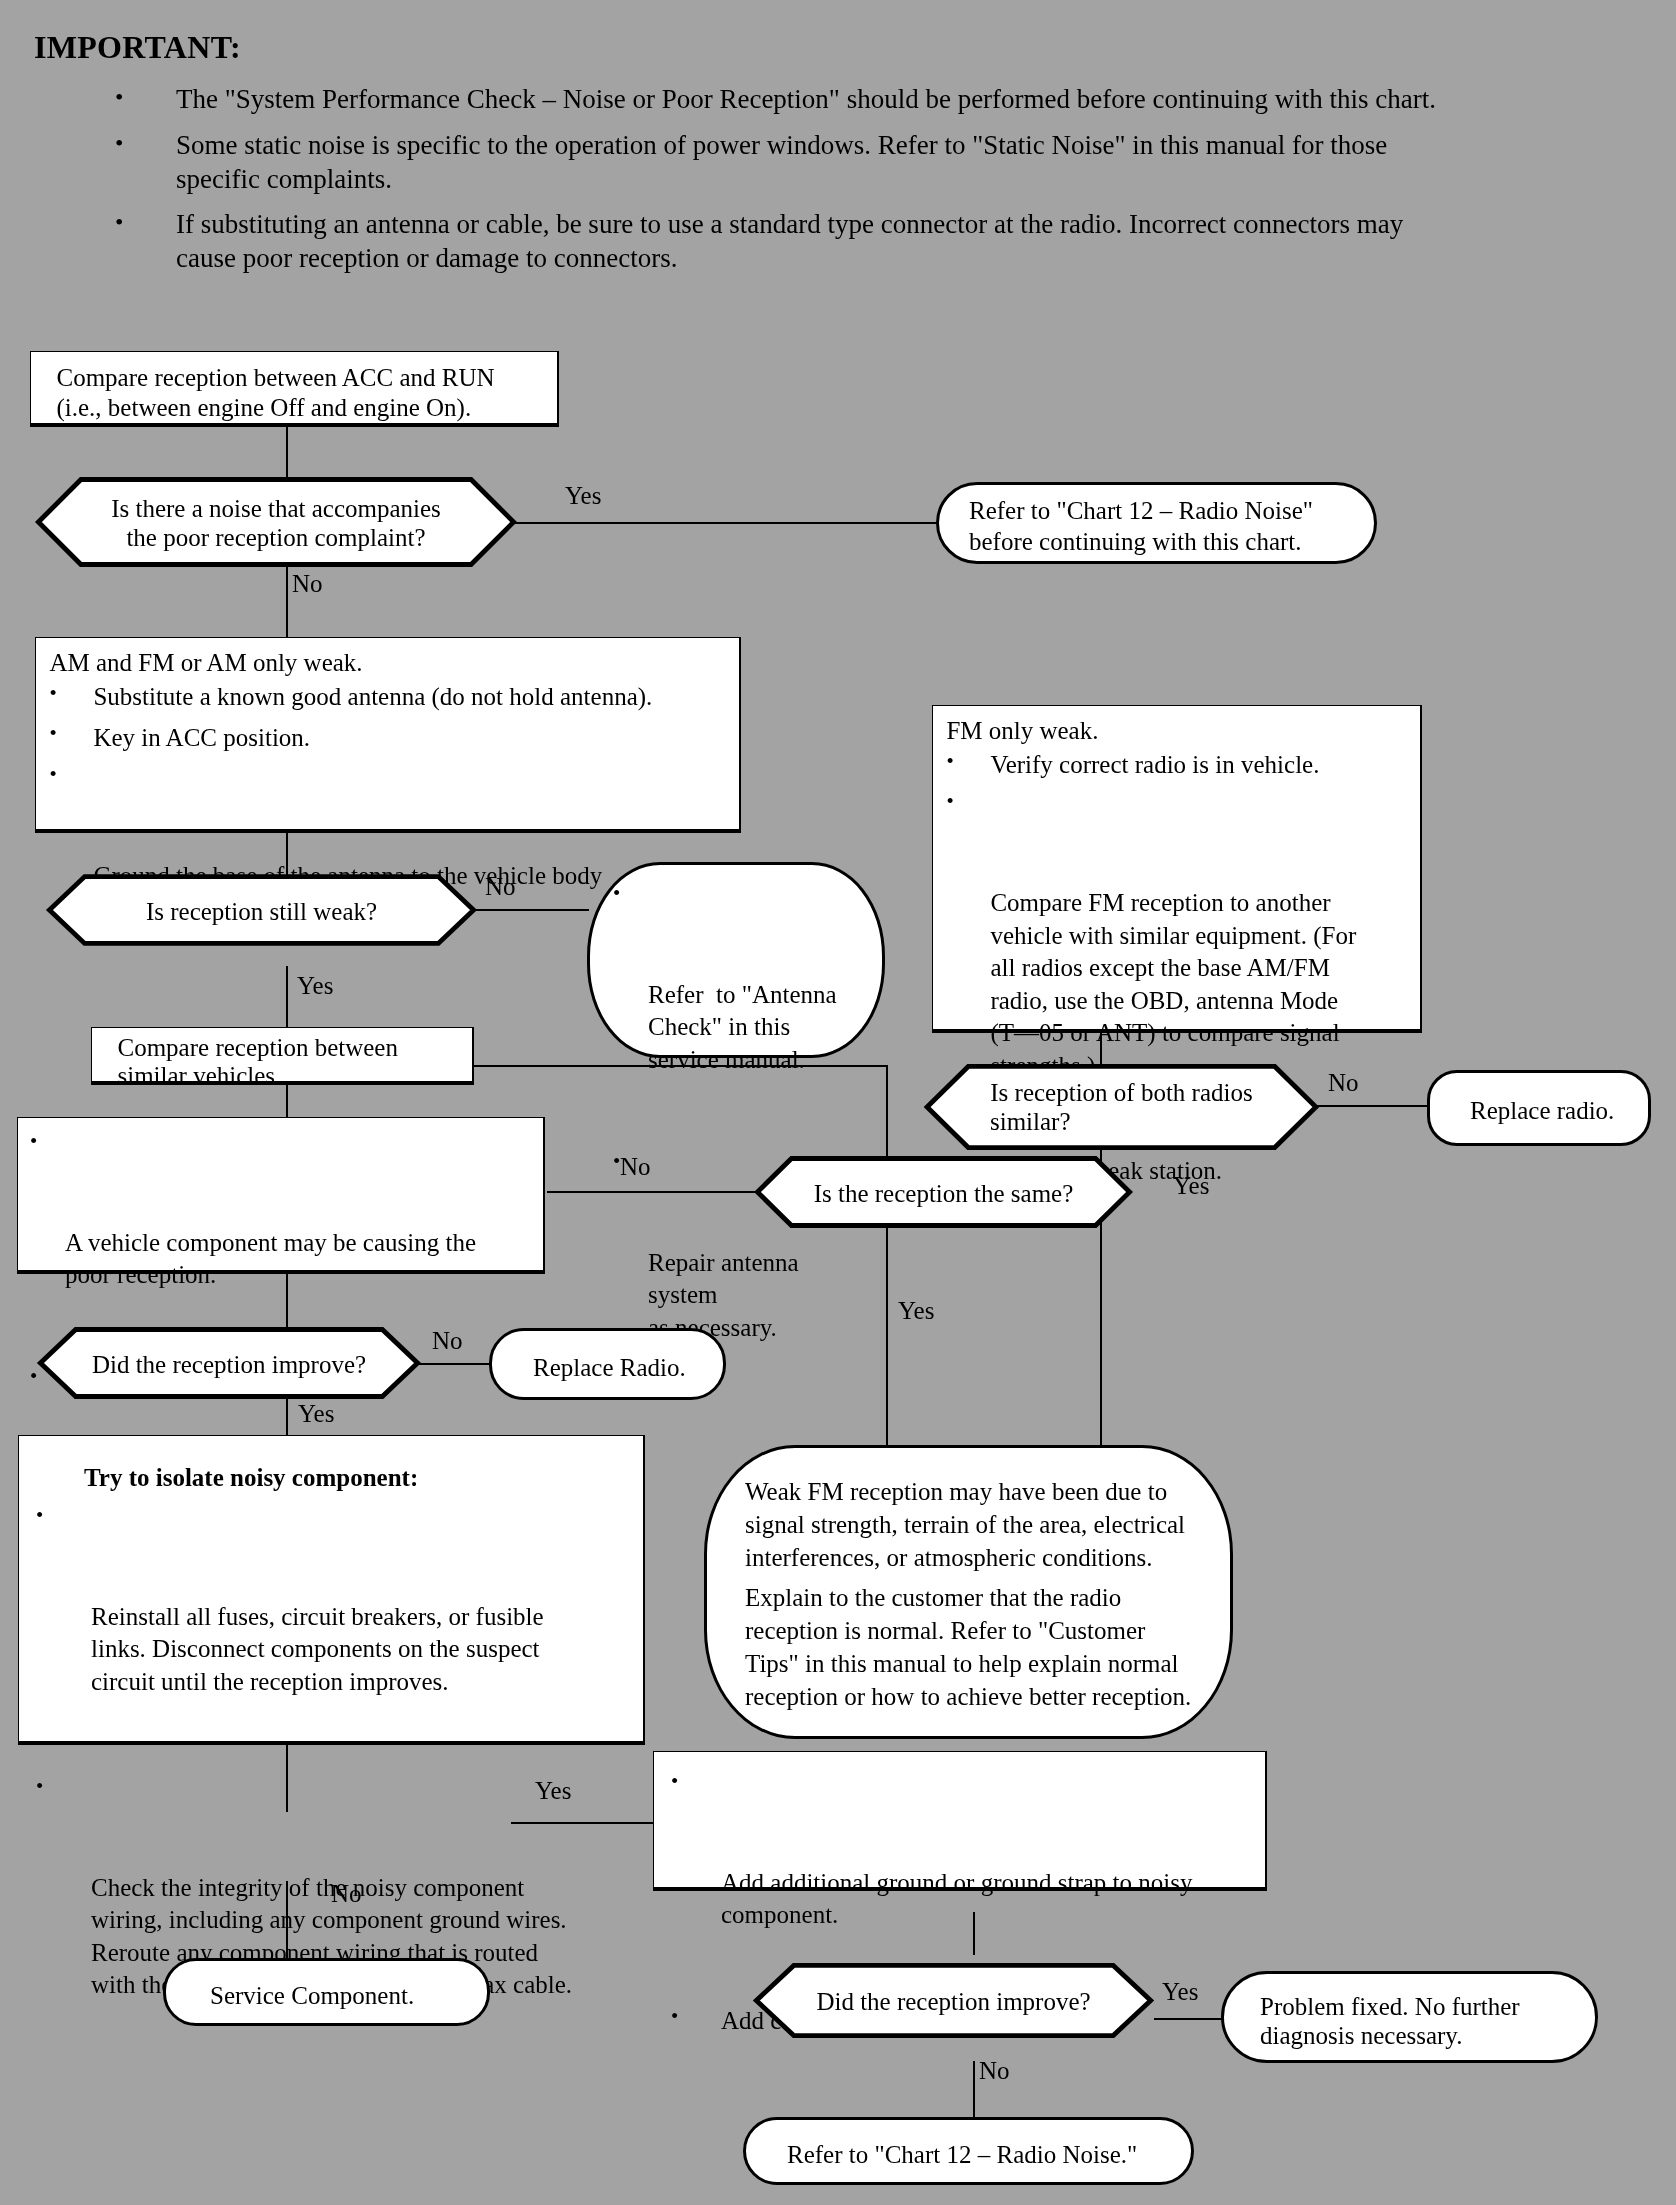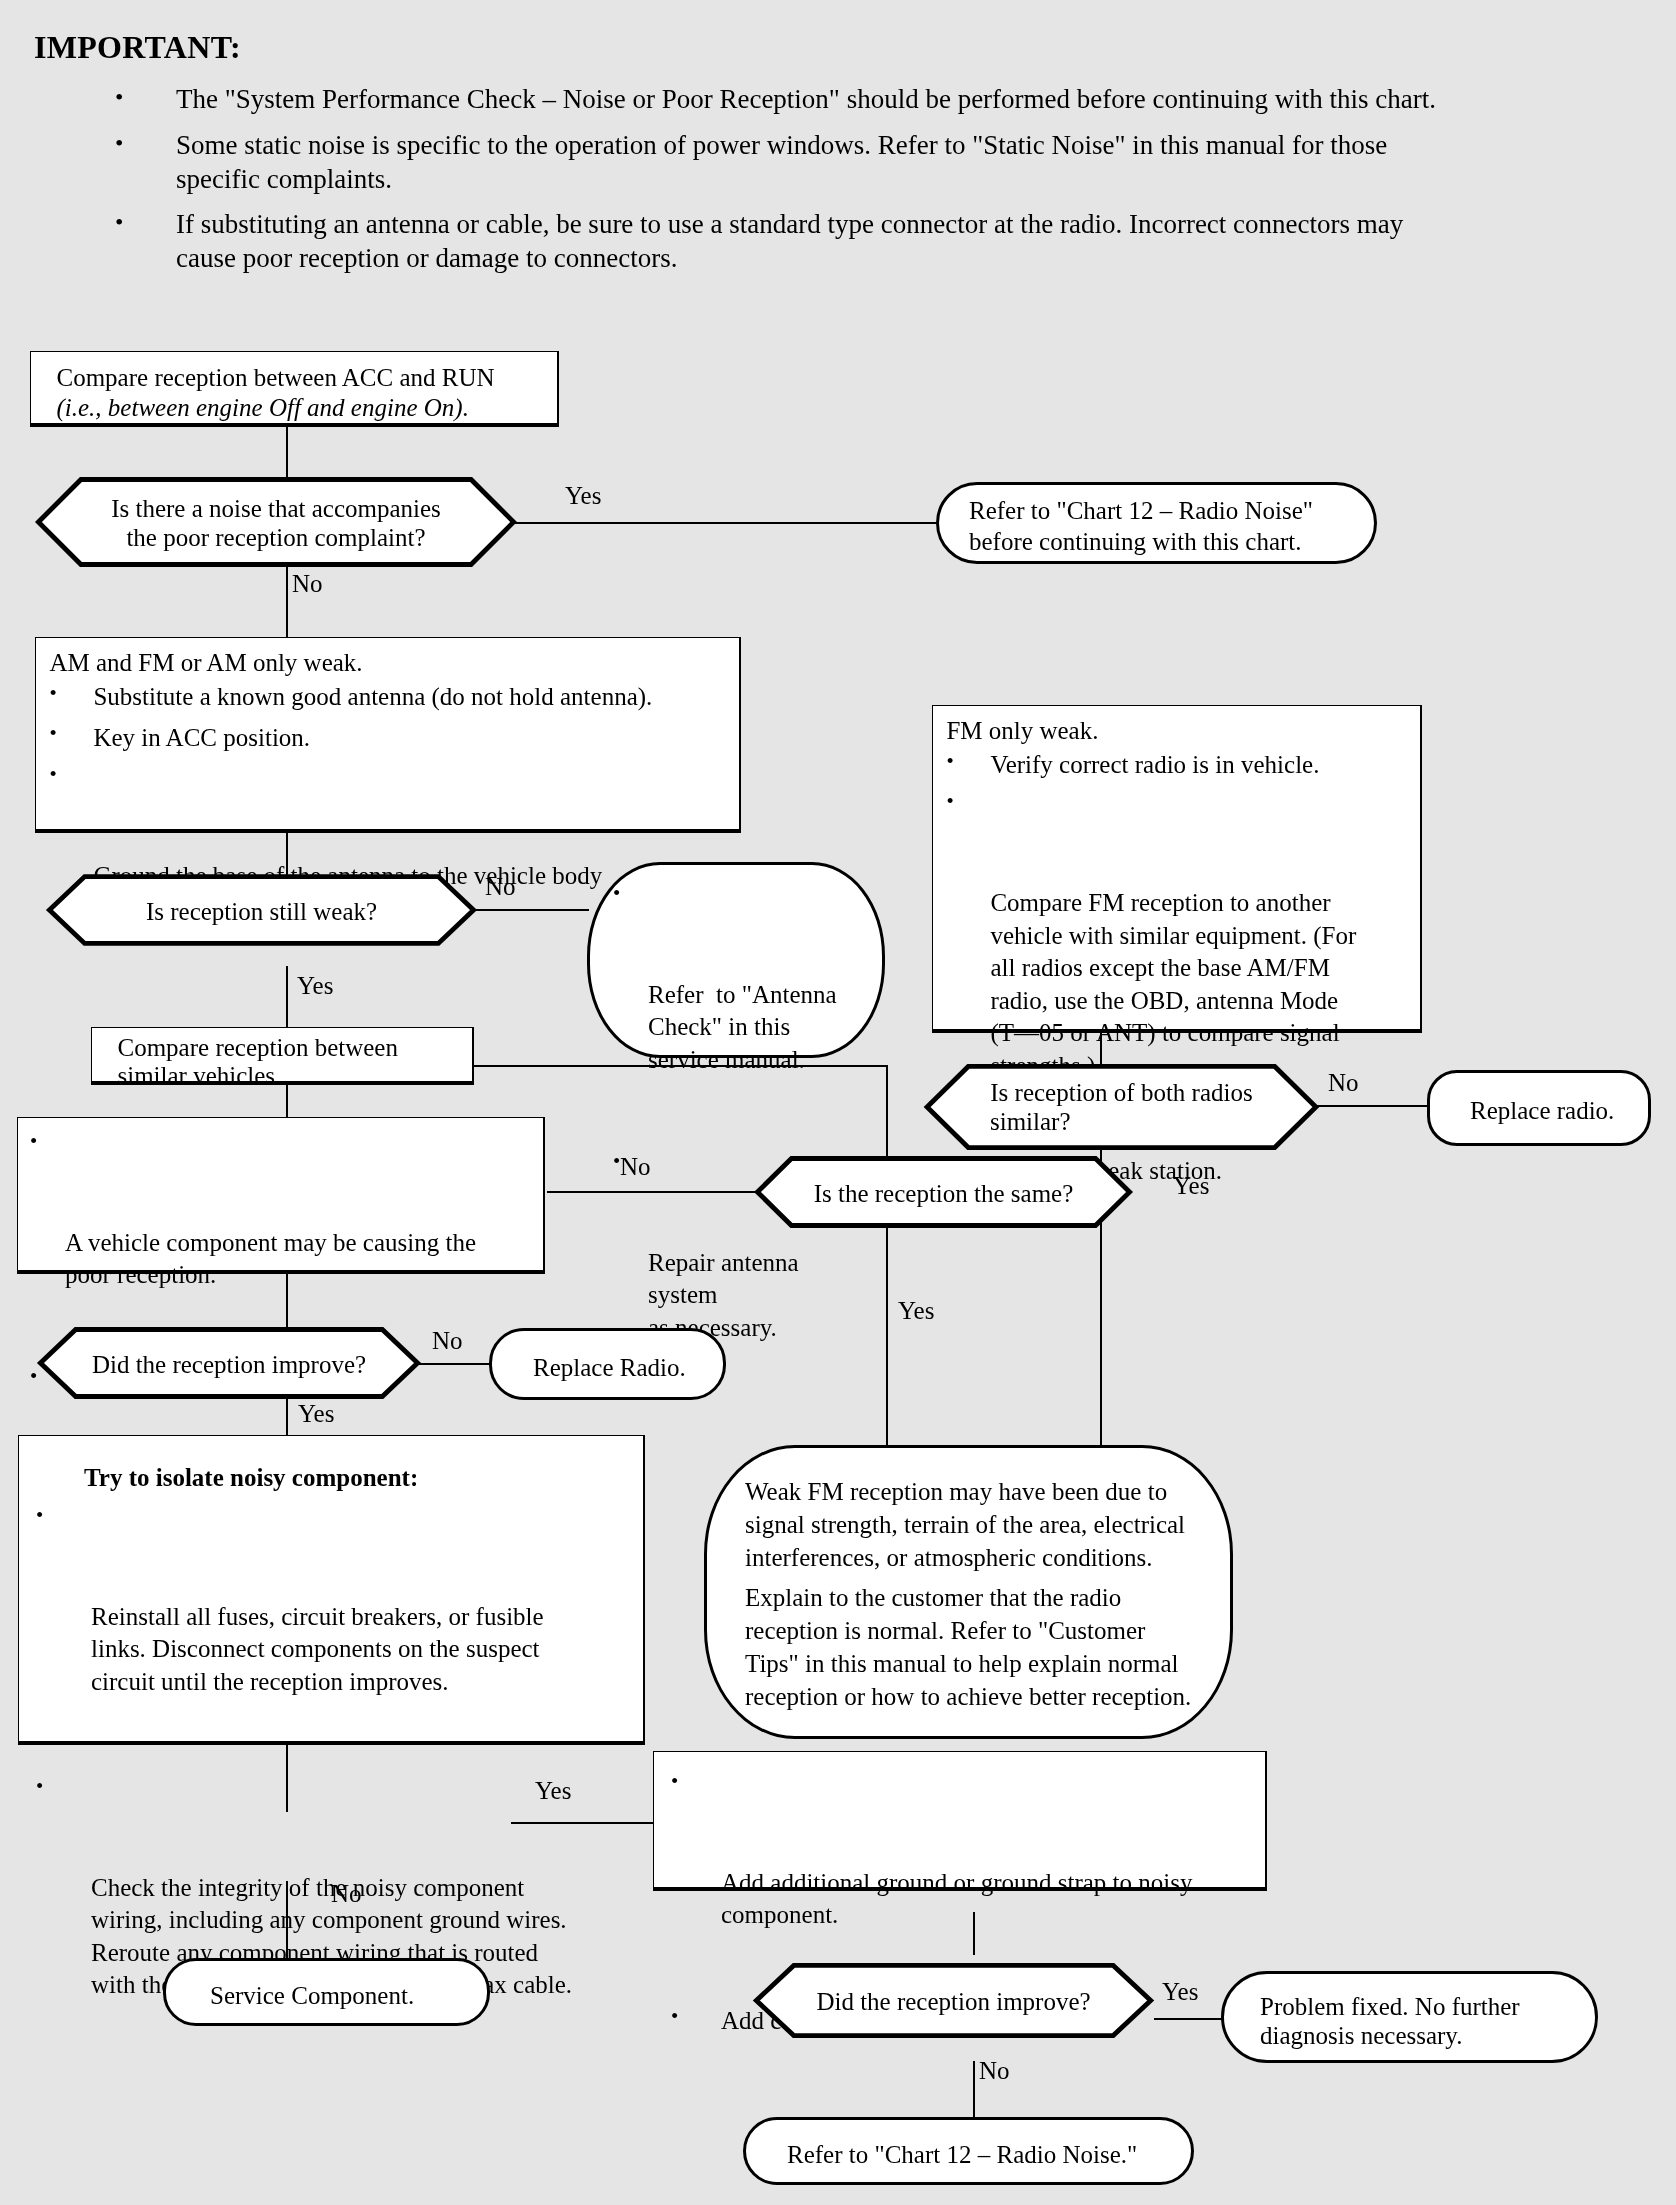--- a/index.html
+++ b/index.html
@@ -8,21 +8,21 @@
     background: #ffffff;
   }
   body {
     font-family: "Liberation Serif", "DejaVu Serif", serif;
     color: #000000;
   }
   #page {
     position: relative;
     width: 1676px;
     height: 2205px;
-    background: #e5e5e5;
+    background: #a3a3a3;
     overflow: hidden;
   }
 
   
   #important-block {
     position: absolute;
     left: 0px;
     top: 0px;
     width: 1676px;
   }
@@ -196,21 +196,21 @@
   <div class="lbl" style="left:898px; top:1298px;">Yes</div>
   <div class="lbl" style="left:432px; top:1328px;">No</div>
   <div class="lbl" style="left:298px; top:1401px;">Yes</div>
   <div class="lbl" style="left:535px; top:1778px;">Yes</div>
   <div class="lbl" style="left:331px; top:1881px;">No</div>
   <div class="lbl" style="left:1162px; top:1979px;">Yes</div>
   <div class="lbl" style="left:979px; top:2058px;">No</div>
 
   <div class="node rect" style="left:30px; top:351px; width:529px; height:76px;">
     <div class="node-text" style="left:25.5px; top:9.7px;text-align:center;">Compare reception between ACC and RUN</div>
-    <div class="node-text" style="left:25.5px; top:40px;font-style:italic;">(i.e., between engine Off and engine On).</div>
+    <div class="node-text" style="left:25.5px; top:40px;">(i.e., between engine Off and engine On).</div>
   </div>
 
   <div class="node hex-wrap" style="left:36px; top:477px; width:480px; height:90px;">
     <svg width="480" height="90" viewBox="0 0 790 148">
       <polygon points="74,4 716,4 786,74 716,144 74,144 4,74" fill="#fff" stroke="#000" stroke-width="8"></polygon>
     </svg>
     <div class="hex-text" style="top:14.6px;">Is there a noise that accompanies</div>
     <div class="hex-text" style="top:44px;">the poor reception complaint?</div>
   </div>
 

